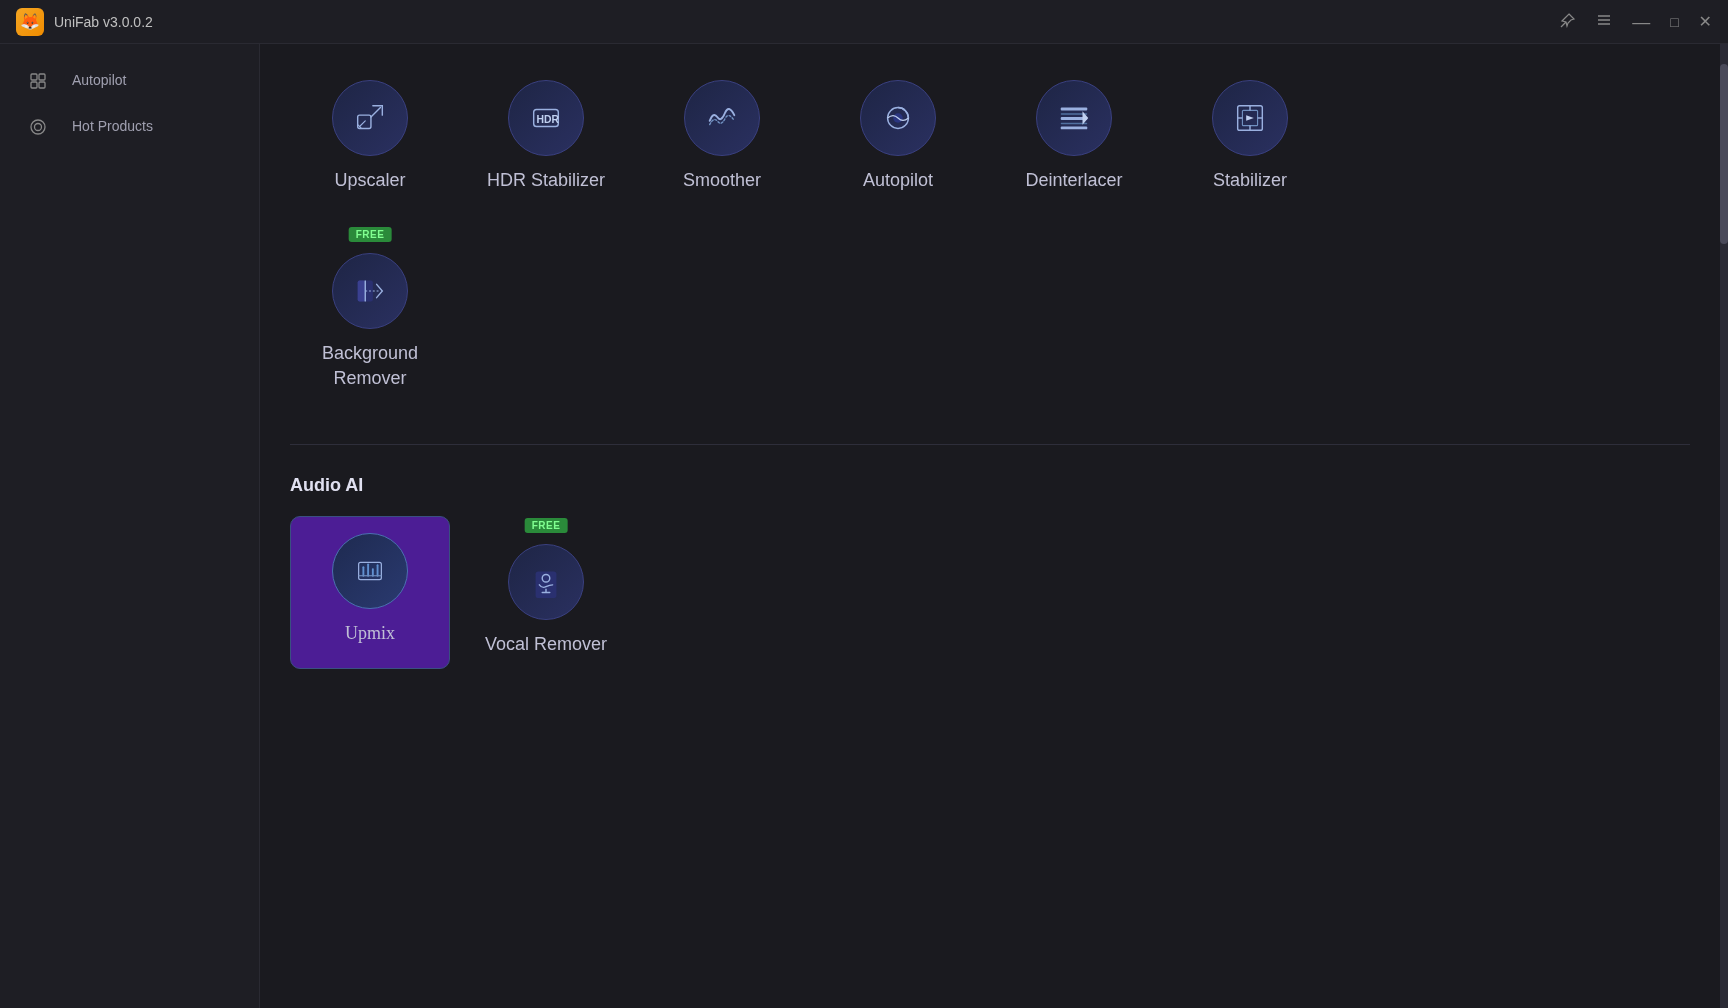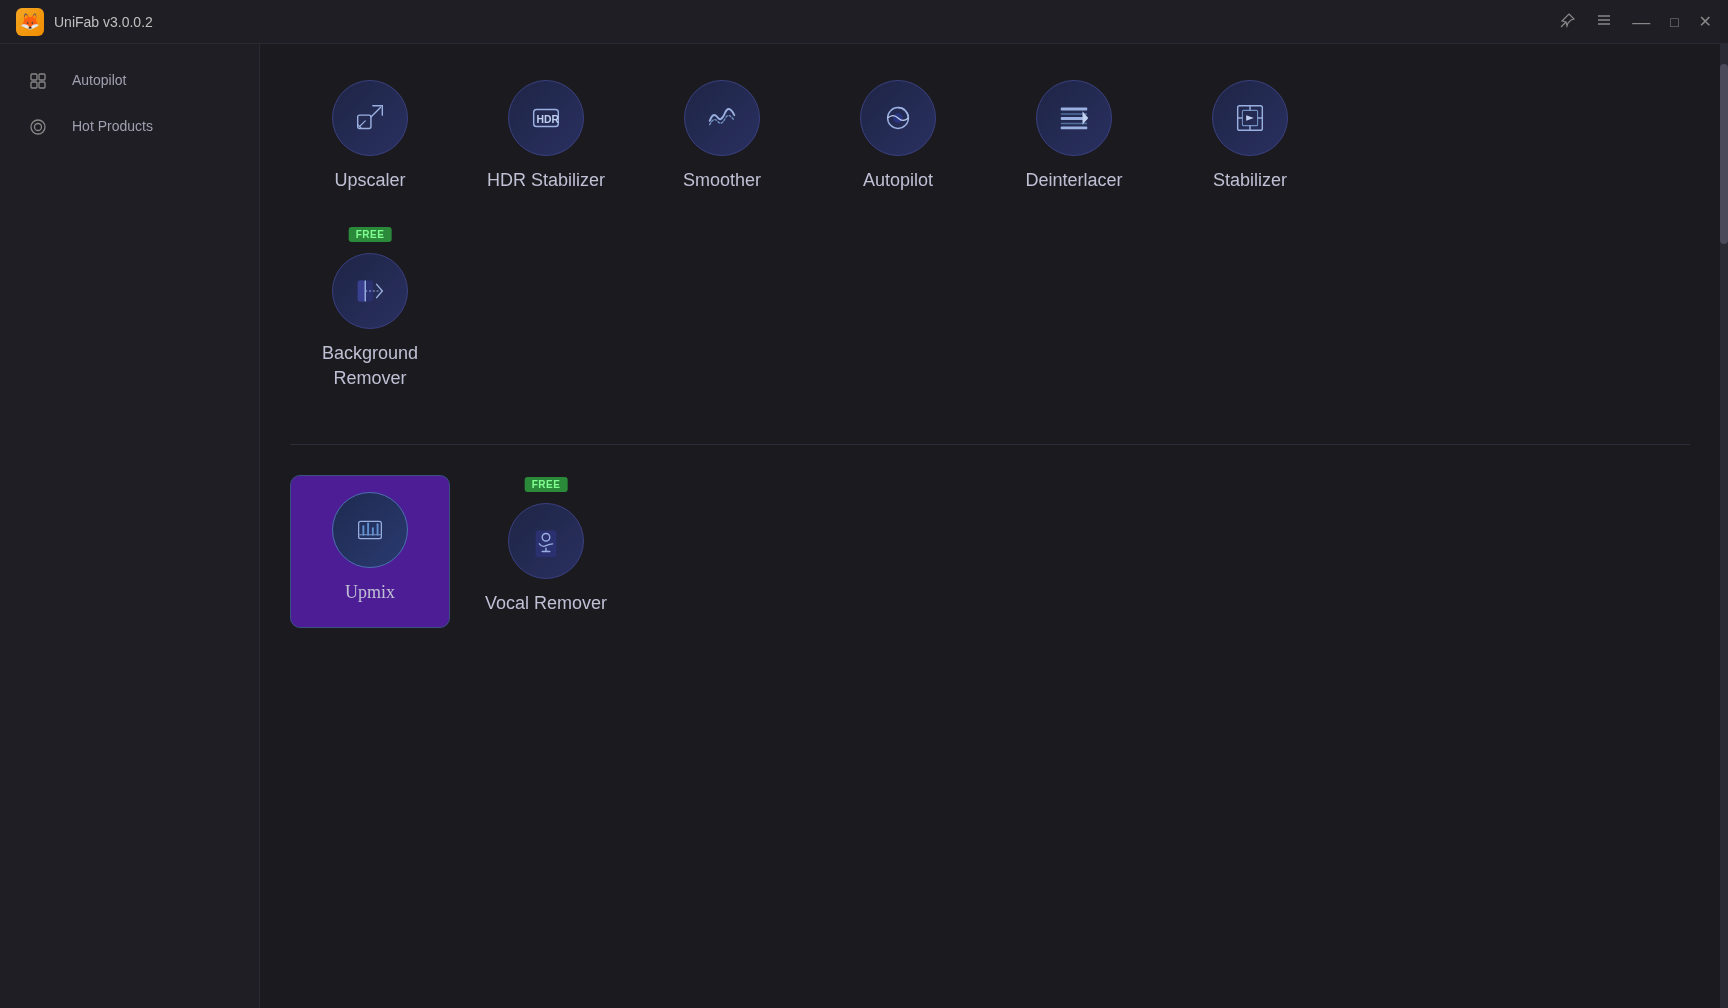--- a/index.html
+++ b/index.html
@@ -360,20 +360,21 @@
           </div>
           <span class="feature-label">Background<br>Remover</span>
         </div>
 
       </div>
     </div>
 
     <hr class="section-divider">
 
     <div class="section">
+      <div class="section-title">Audio AI</div>
       <div class="feature-grid">
 
         <div class="feature-card active">
           <div class="feature-icon-wrap" style="border-color: #4a70b0; background: linear-gradient(135deg, #1e2a50, #2a3a70);">
             <svg width="38" height="38" viewBox="0 0 38 38" fill="none">
               <rect x="7" y="10" width="24" height="18" rx="2" fill="none" stroke="#9ab0e0" stroke-width="1.3"></rect>
               <line x1="12" y1="15" x2="12" y2="24" stroke="#6090d0" stroke-width="2" stroke-linecap="round"></line>
               <line x1="17" y1="12" x2="17" y2="24" stroke="#6090d0" stroke-width="2" stroke-linecap="round"></line>
               <line x1="22" y1="17" x2="22" y2="24" stroke="#6090d0" stroke-width="2" stroke-linecap="round"></line>
               <line x1="27" y1="13" x2="27" y2="24" stroke="#6090d0" stroke-width="2" stroke-linecap="round"></line>

